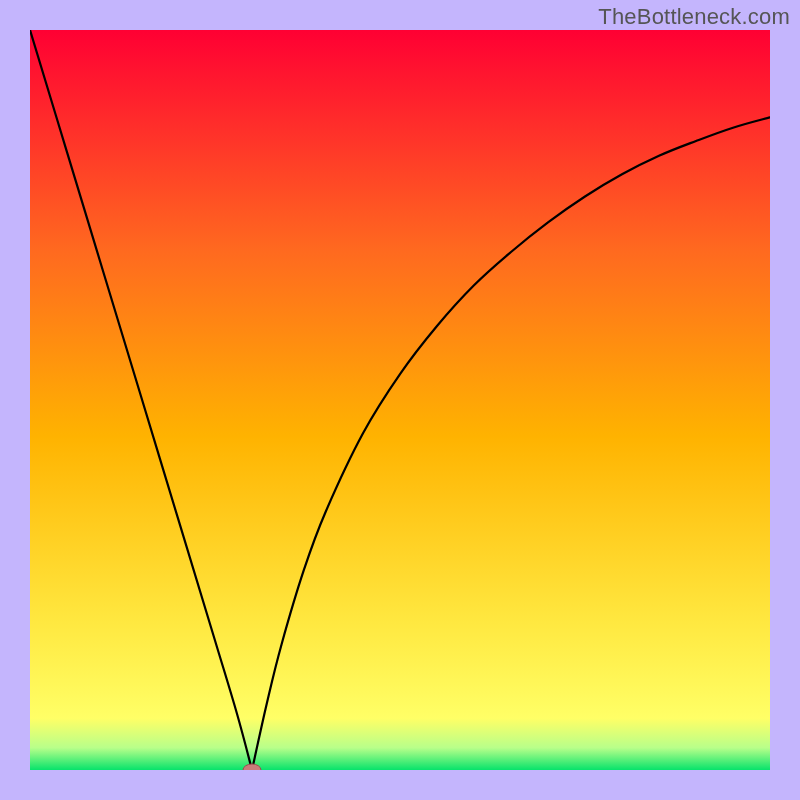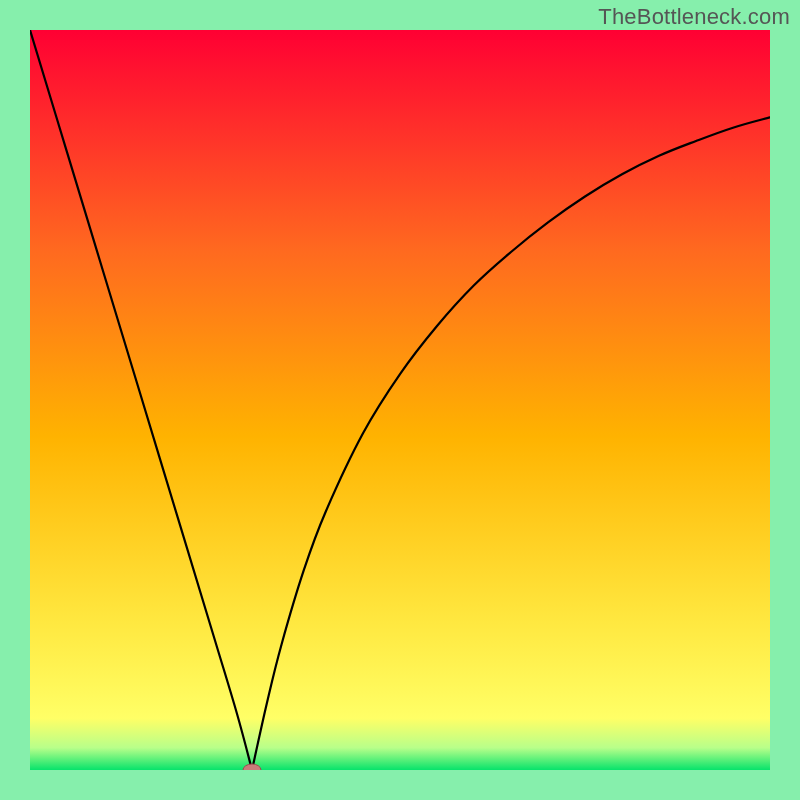--- a/index.html
+++ b/index.html
@@ -8,21 +8,21 @@
     width: 800px;
     height: 800px;
     overflow: hidden;
     background: #000;
     font-family: Arial, Helvetica, sans-serif;
   }
   .frame {
     position: relative;
     width: 800px;
     height: 800px;
-    background: #86efac;
+    background: #c4b5fd;
   }
   .plot {
     position: absolute;
     left: 30px;
     top: 30px;
     width: 740px;
     height: 740px;
   }
   .watermark {
     position: absolute;

